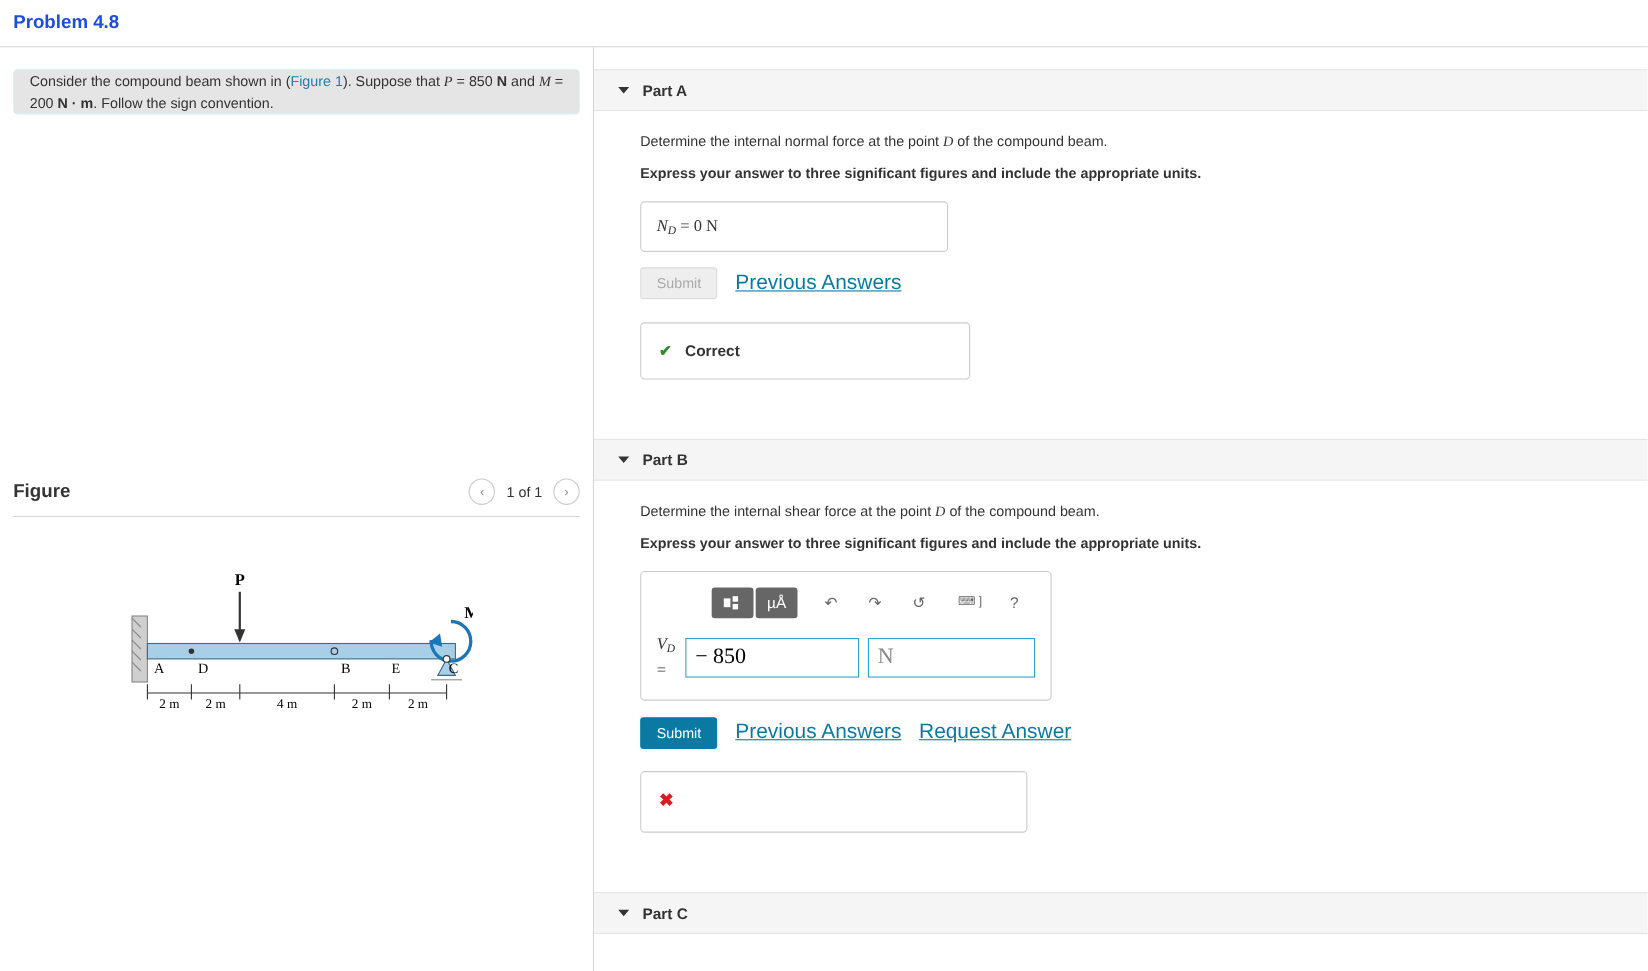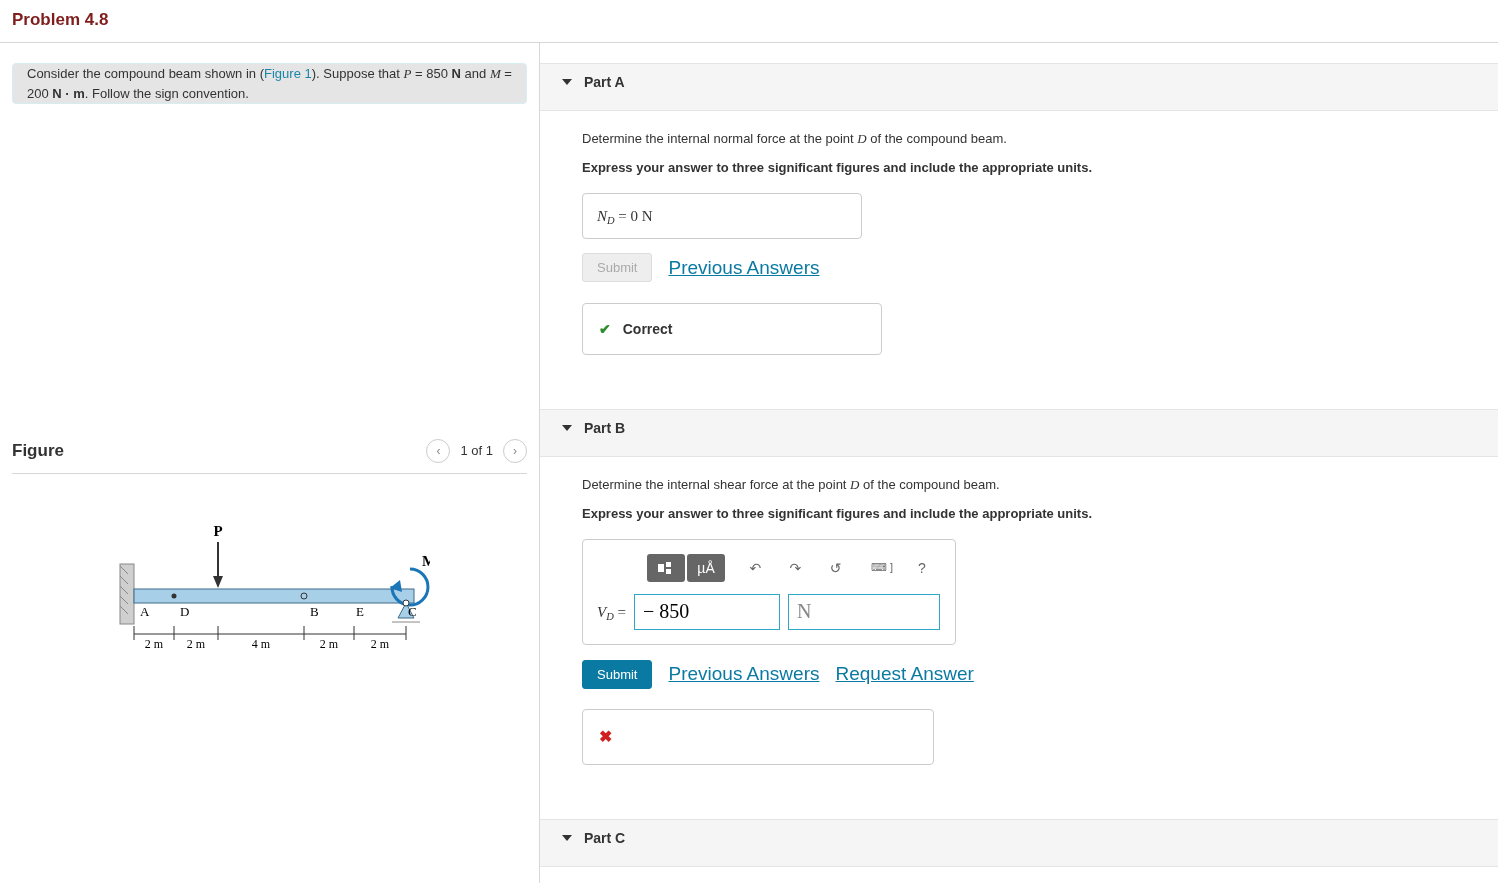--- a/index.html
+++ b/index.html
@@ -6,21 +6,21 @@
   body {
     font-family: "Helvetica Neue", Arial, sans-serif;
     font-size: 13px;
     color: #333;
     background: #fff;
   }
   .problem-title {
     padding: 10px 12px 12px 12px;
     font-size: 17px;
     font-weight: bold;
-    color: #7f1d1d;
+    color: #1d4ed8;
     border-bottom: 1px solid #d7d7d7;
   }
   .layout {
     display: flex;
     width: 100%;
     min-height: 840px;
   }
   .left-pane {
     width: 540px;
     border-right: 1px solid #d7d7d7;
@@ -80,21 +80,21 @@
   .figure-image-wrap {
     padding: 40px 30px;
     text-align: center;
   }
 
   
   .part-header {
     background: #f5f5f5;
     border-top: 1px solid #e5e5e5;
     border-bottom: 1px solid #e5e5e5;
-    padding: 10px 14px 20px 22px;
+    padding: 10px 14px 10px 22px;
     margin-top: 46px;
     display: flex;
     align-items: center;
     gap: 12px;
     font-weight: bold;
     font-size: 14px;
   }
   .part-header:first-of-type { margin-top: 0; }
   .tri-down {
     width: 0; height: 0;
@@ -204,21 +204,21 @@
   }
   .eq-label .sub { font-size: 0.7em; font-style: italic; position: relative; top: 0.3em; }
   .value-field, .unit-field {
     border: 1px solid #2fa6c7;
     height: 36px;
     font-size: 20px;
     font-family: "Times New Roman", serif;
     padding: 0 8px;
     outline: none;
   }
-  .value-field { width: 146px; }
+  .value-field { width: 158px; }
   .unit-field { width: 152px; color: #888; }
 </style>
 </head>
 <body>
 
 <div class="problem-title">Problem 4.8</div>
 
 <div class="layout">
 
   <div class="left-pane">

